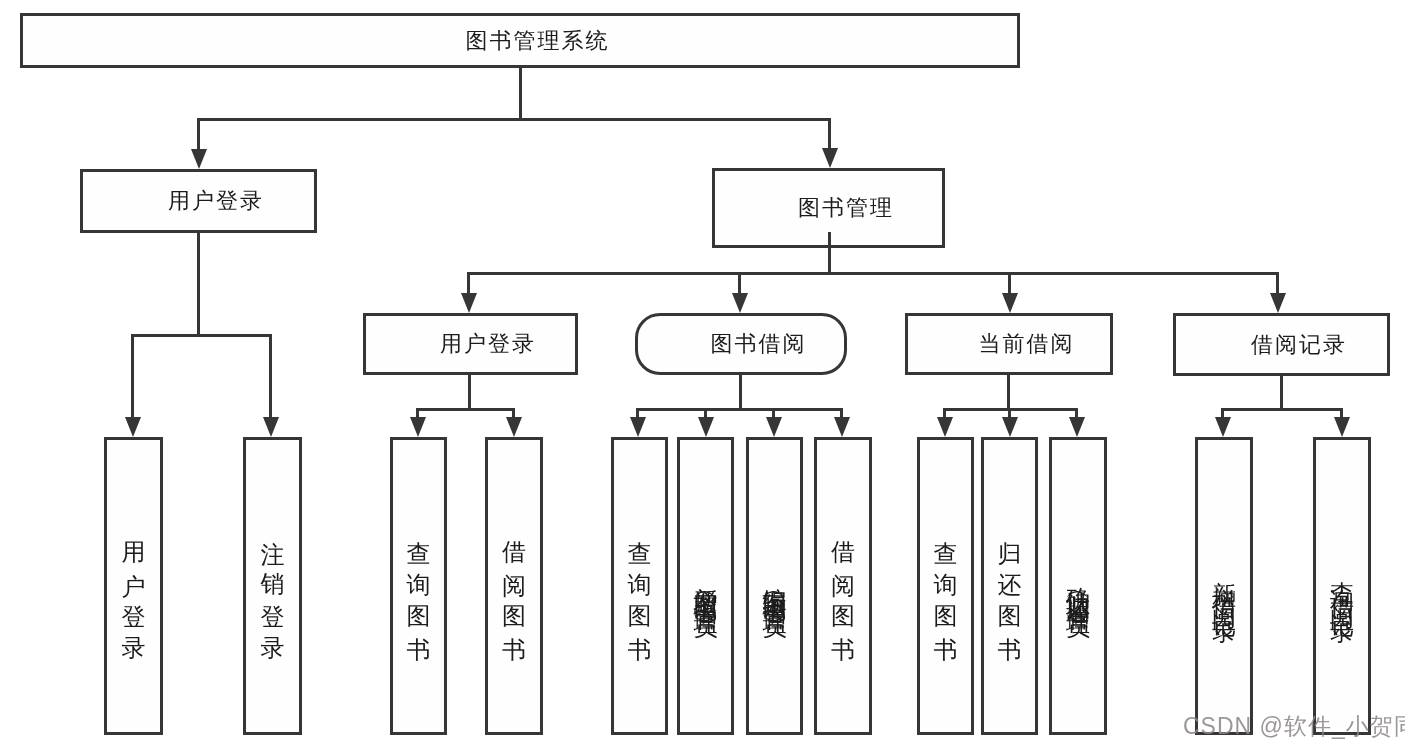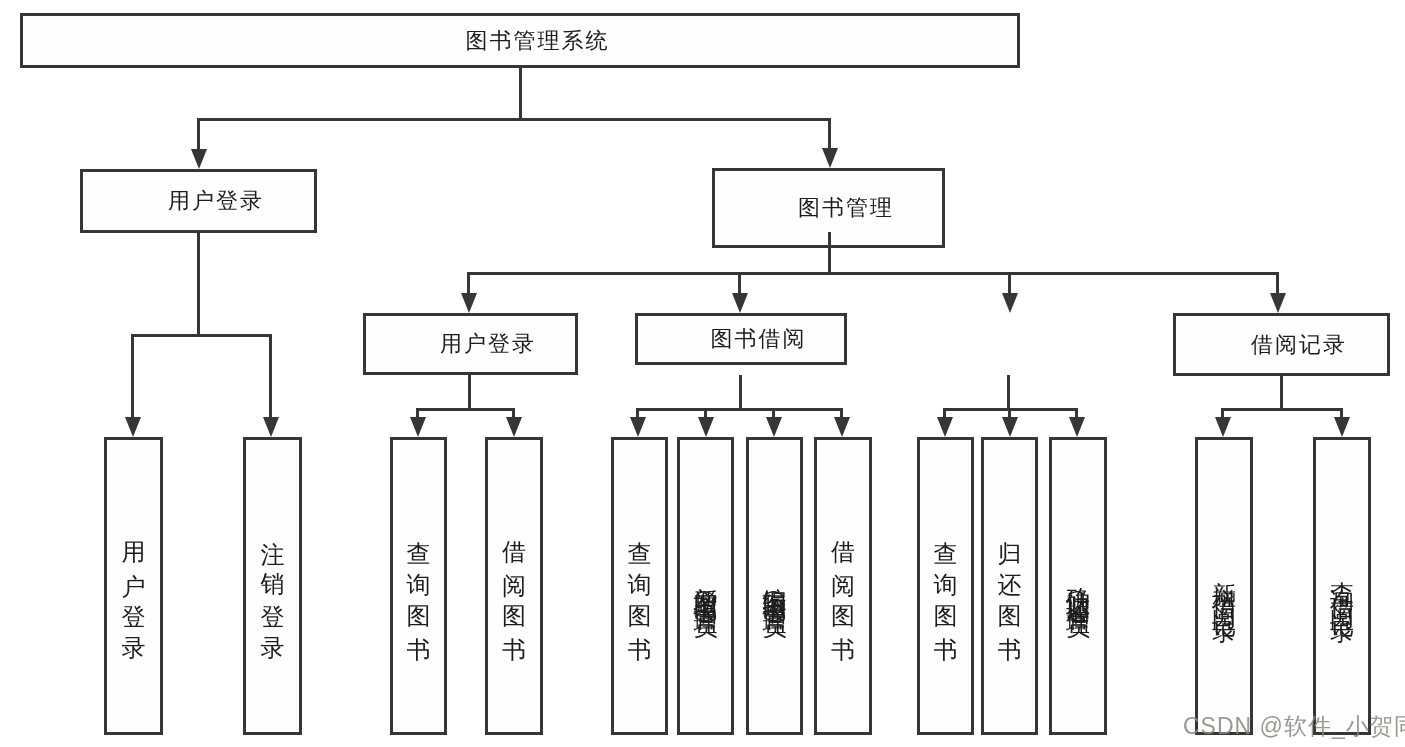--- a/index.html
+++ b/index.html
@@ -50,22 +50,23 @@
 <div id="canvas">
 
   <div class="box hbox" style="left:20px;top:13px;width:1000px;height:55px;">图书管理系统</div>
 
   <div class="box hbox" style="left:80px;top:169px;width:237px;height:64px;">用户登录</div>
 
   <div class="box hbox" style="left:712px;top:168px;width:233px;height:80px;">图书管理</div>
 
   <div class="box hbox" style="left:363px;top:313px;width:215px;height:62px;">用户登录</div>
 
-  <div class="box hbox" style="left:635px;top:313px;width:212px;height:52px;">图书借阅</div>
+  <div class="box hbox" style="left:635px;top:313px;width:212px;height:62px;border-radius:25px;">图书借阅</div>
 
+  <div class="box hbox" style="left:905px;top:313px;width:208px;height:62px;">当前借阅</div>
 
   <div class="box hbox" style="left:1173px;top:313px;width:217px;height:63px;">借阅记录</div>
 
   <div class="box leaf ls-wide" style="left:104px;top:437px;width:59px;height:298px;">用户登录</div>
   <div class="box leaf ls-wide" style="left:243px;top:437px;width:59px;height:298px;">注销登录</div>
 
   <div class="box leaf ls-wide" style="left:390px;top:437px;width:57px;height:298px;">查询图书</div>
   <div class="box leaf ls-wide" style="left:485px;top:437px;width:58px;height:298px;">借阅图书</div>
 
   <div class="box leaf ls-wide" style="left:611px;top:437px;width:57px;height:298px;">查询图书</div>

